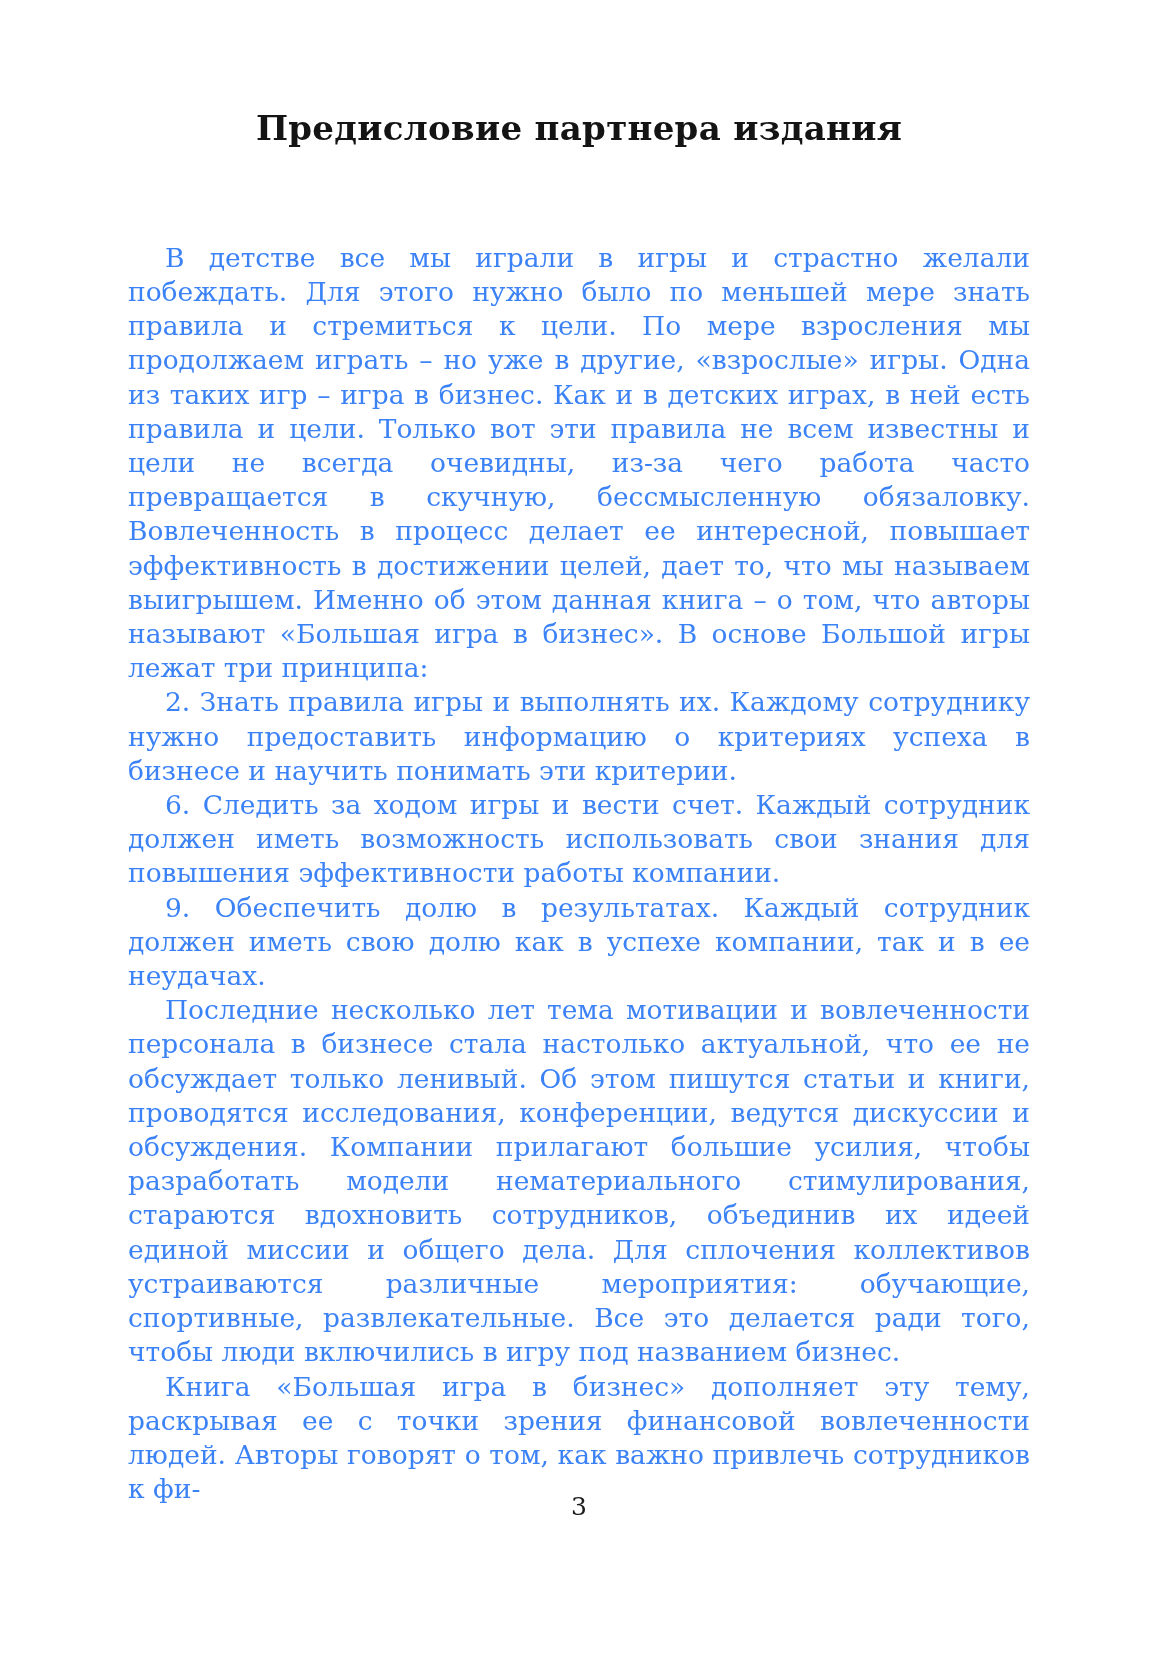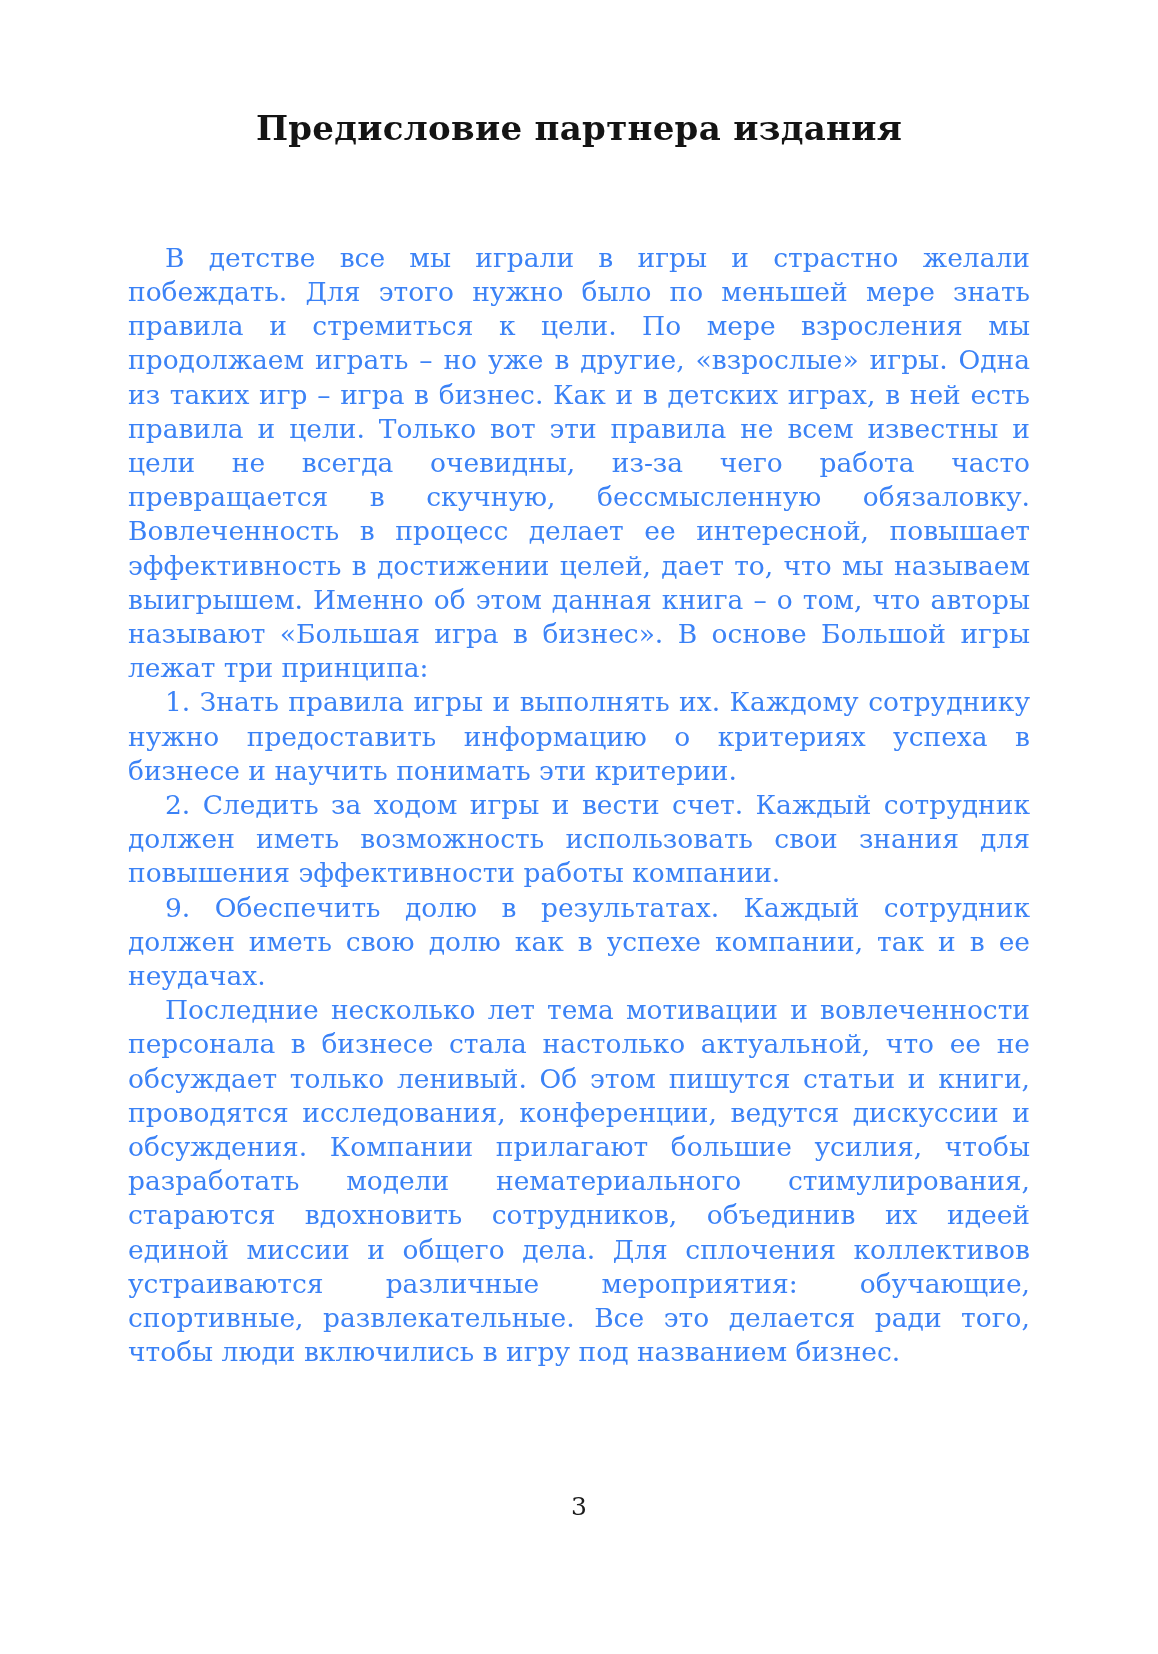--- a/index.html
+++ b/index.html
@@ -51,21 +51,22 @@
 </style>
 </head>
 <body>
 
 <div class="page">
 
   <h1 class="title">Предисловие партнера издания</h1>
 
   <div class="body-text">
     <p>В детстве все мы играли в игры и страстно желали побеждать. Для этого нужно было по меньшей мере знать правила и стремиться к цели. По мере взросления мы продолжаем играть – но уже в другие, «взрослые» игры. Одна из таких игр – игра в бизнес. Как и в детских играх, в ней есть правила и цели. Только вот эти правила не всем известны и цели не всегда очевидны, из-за чего работа часто превращается в скучную, бессмысленную обязаловку. Вовлеченность в процесс делает ее интересной, повышает эффективность в достижении целей, дает то, что мы называем выигрышем. Именно об этом данная книга – о том, что авторы называют «Большая игра в бизнес». В основе Большой игры лежат три принципа:</p>
-    <p>1. Знать правила игры и выполнять их. Каждому сотруднику нужно предоставить информацию о критериях успеха в бизнесе и научить понимать эти критерии.</p>
-    <p>2. Следить за ходом игры и вести счет. Каждый сотрудник должен иметь возможность использовать свои знания для повышения эффективности работы компании.</p>
+    <p>2. Знать правила игры и выполнять их. Каждому сотруднику нужно предоставить информацию о критериях успеха в бизнесе и научить понимать эти критерии.</p>
+    <p>6. Следить за ходом игры и вести счет. Каждый сотрудник должен иметь возможность использовать свои знания для повышения эффективности работы компании.</p>
     <p>9. Обеспечить долю в результатах. Каждый сотрудник должен иметь свою долю как в успехе компании, так и в ее неудачах.</p>
     <p>Последние несколько лет тема мотивации и вовлеченности персонала в бизнесе стала настолько актуальной, что ее не обсуждает только ленивый. Об этом пишутся статьи и книги, проводятся исследования, конференции, ведутся дискуссии и обсуждения. Компании прилагают большие усилия, чтобы разработать модели нематериального стимулирования, стараются вдохновить сотрудников, объединив их идеей единой миссии и общего дела. Для сплочения коллективов устраиваются различные мероприятия: обучающие, спортивные, развлекательные. Все это делается ради того, чтобы люди включились в игру под названием бизнес.</p>
+    <p>Книга «Большая игра в бизнес» дополняет эту тему, раскрывая ее с точки зрения финансовой вовлеченности людей. Авторы говорят о том, как важно привлечь сотрудников к фи-</p>
   </div>
 
   <div class="page-number">3</div>
 
 </div>
 
 </body></html>

